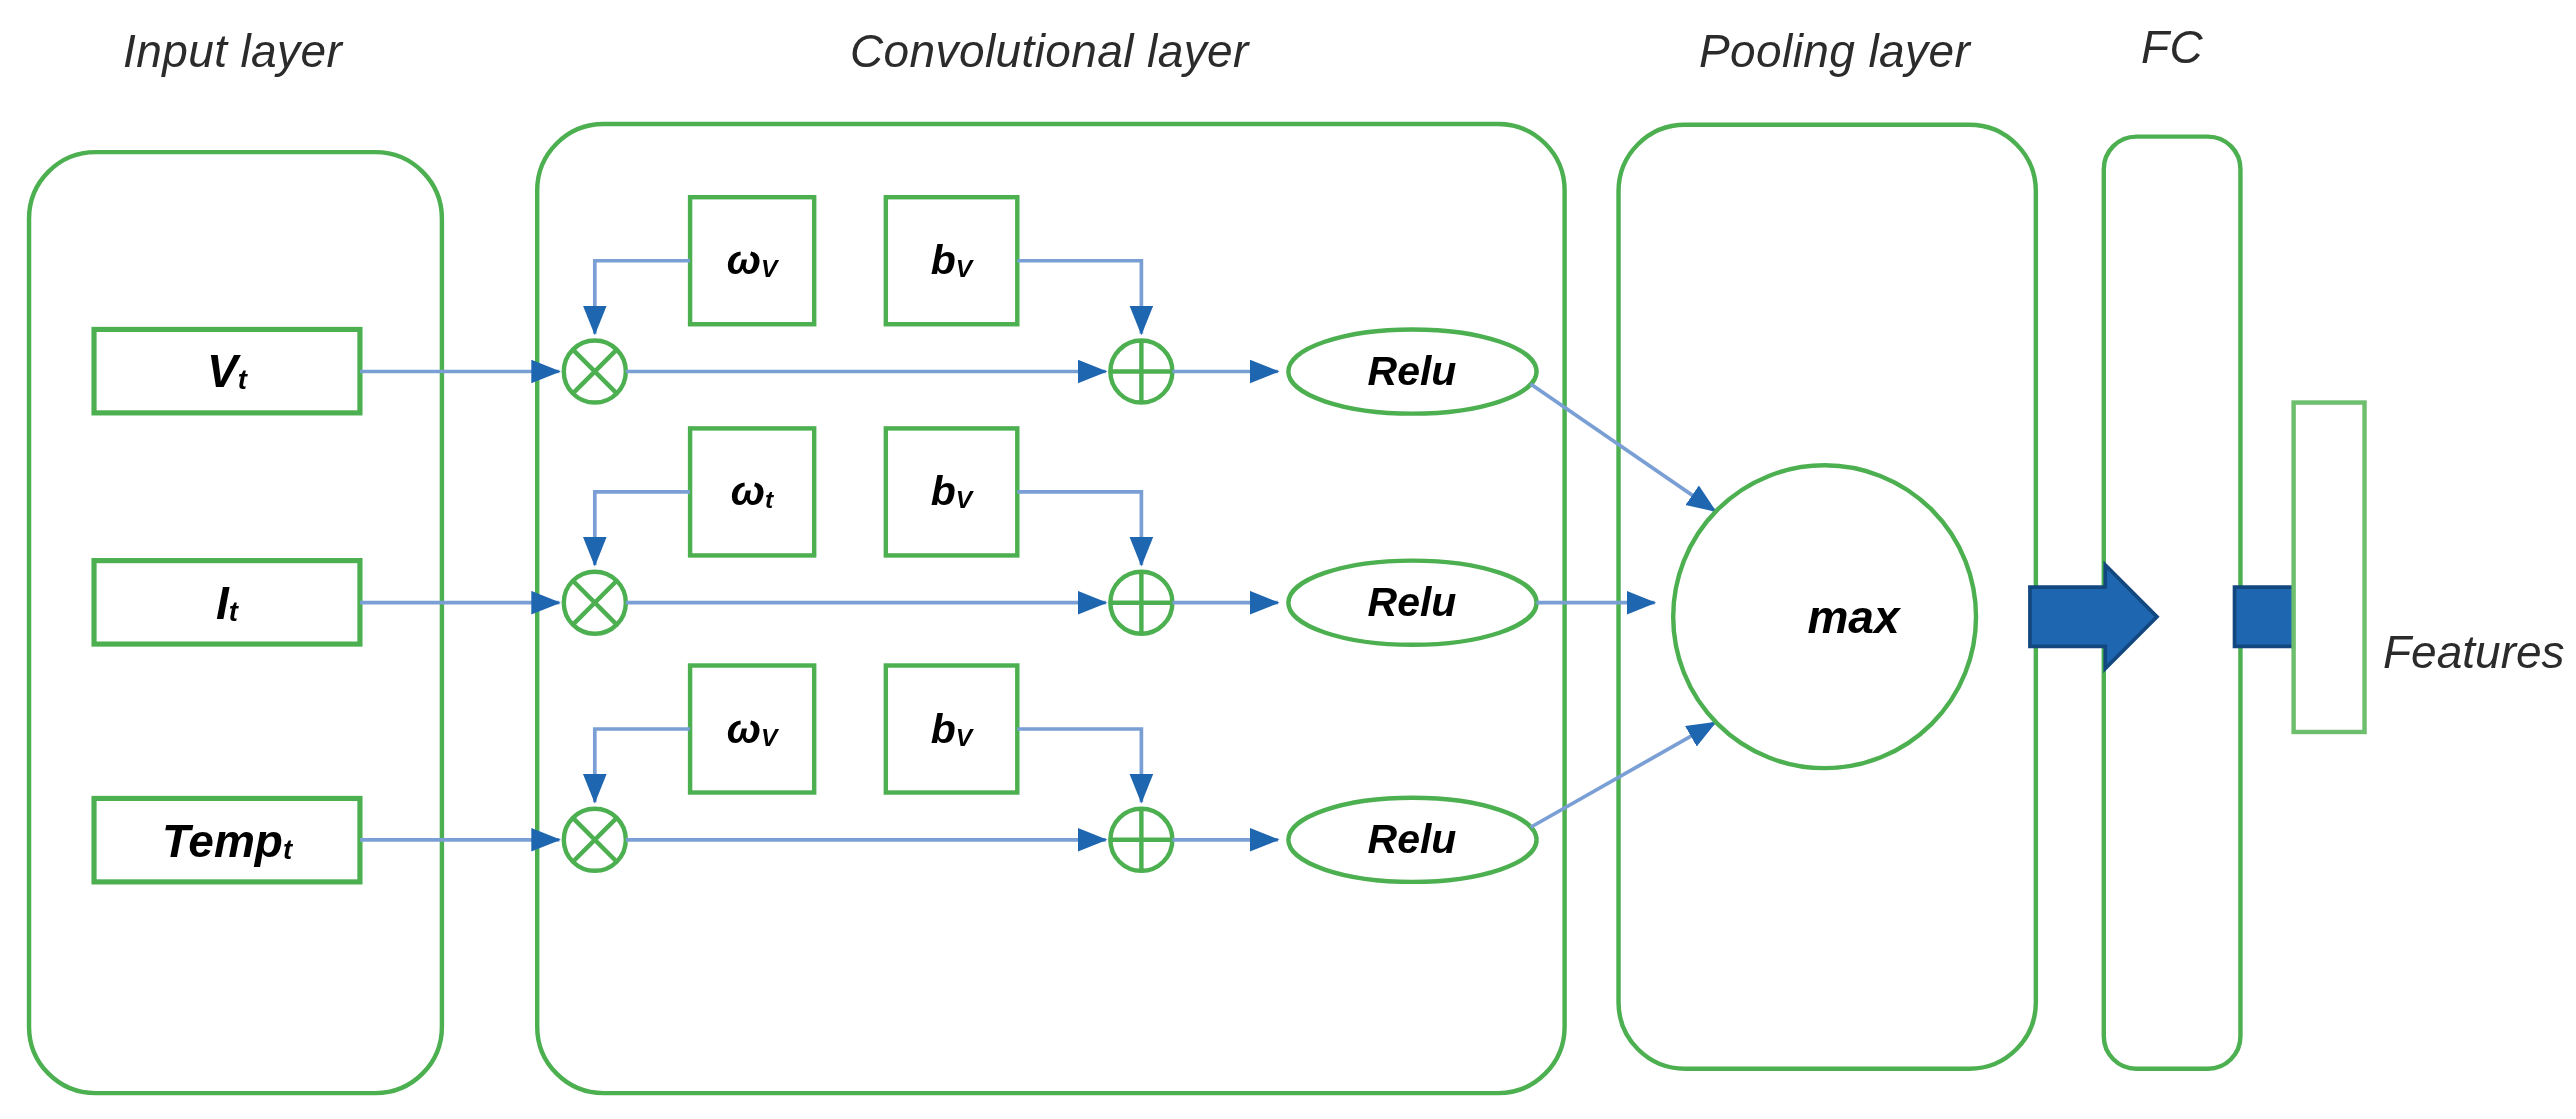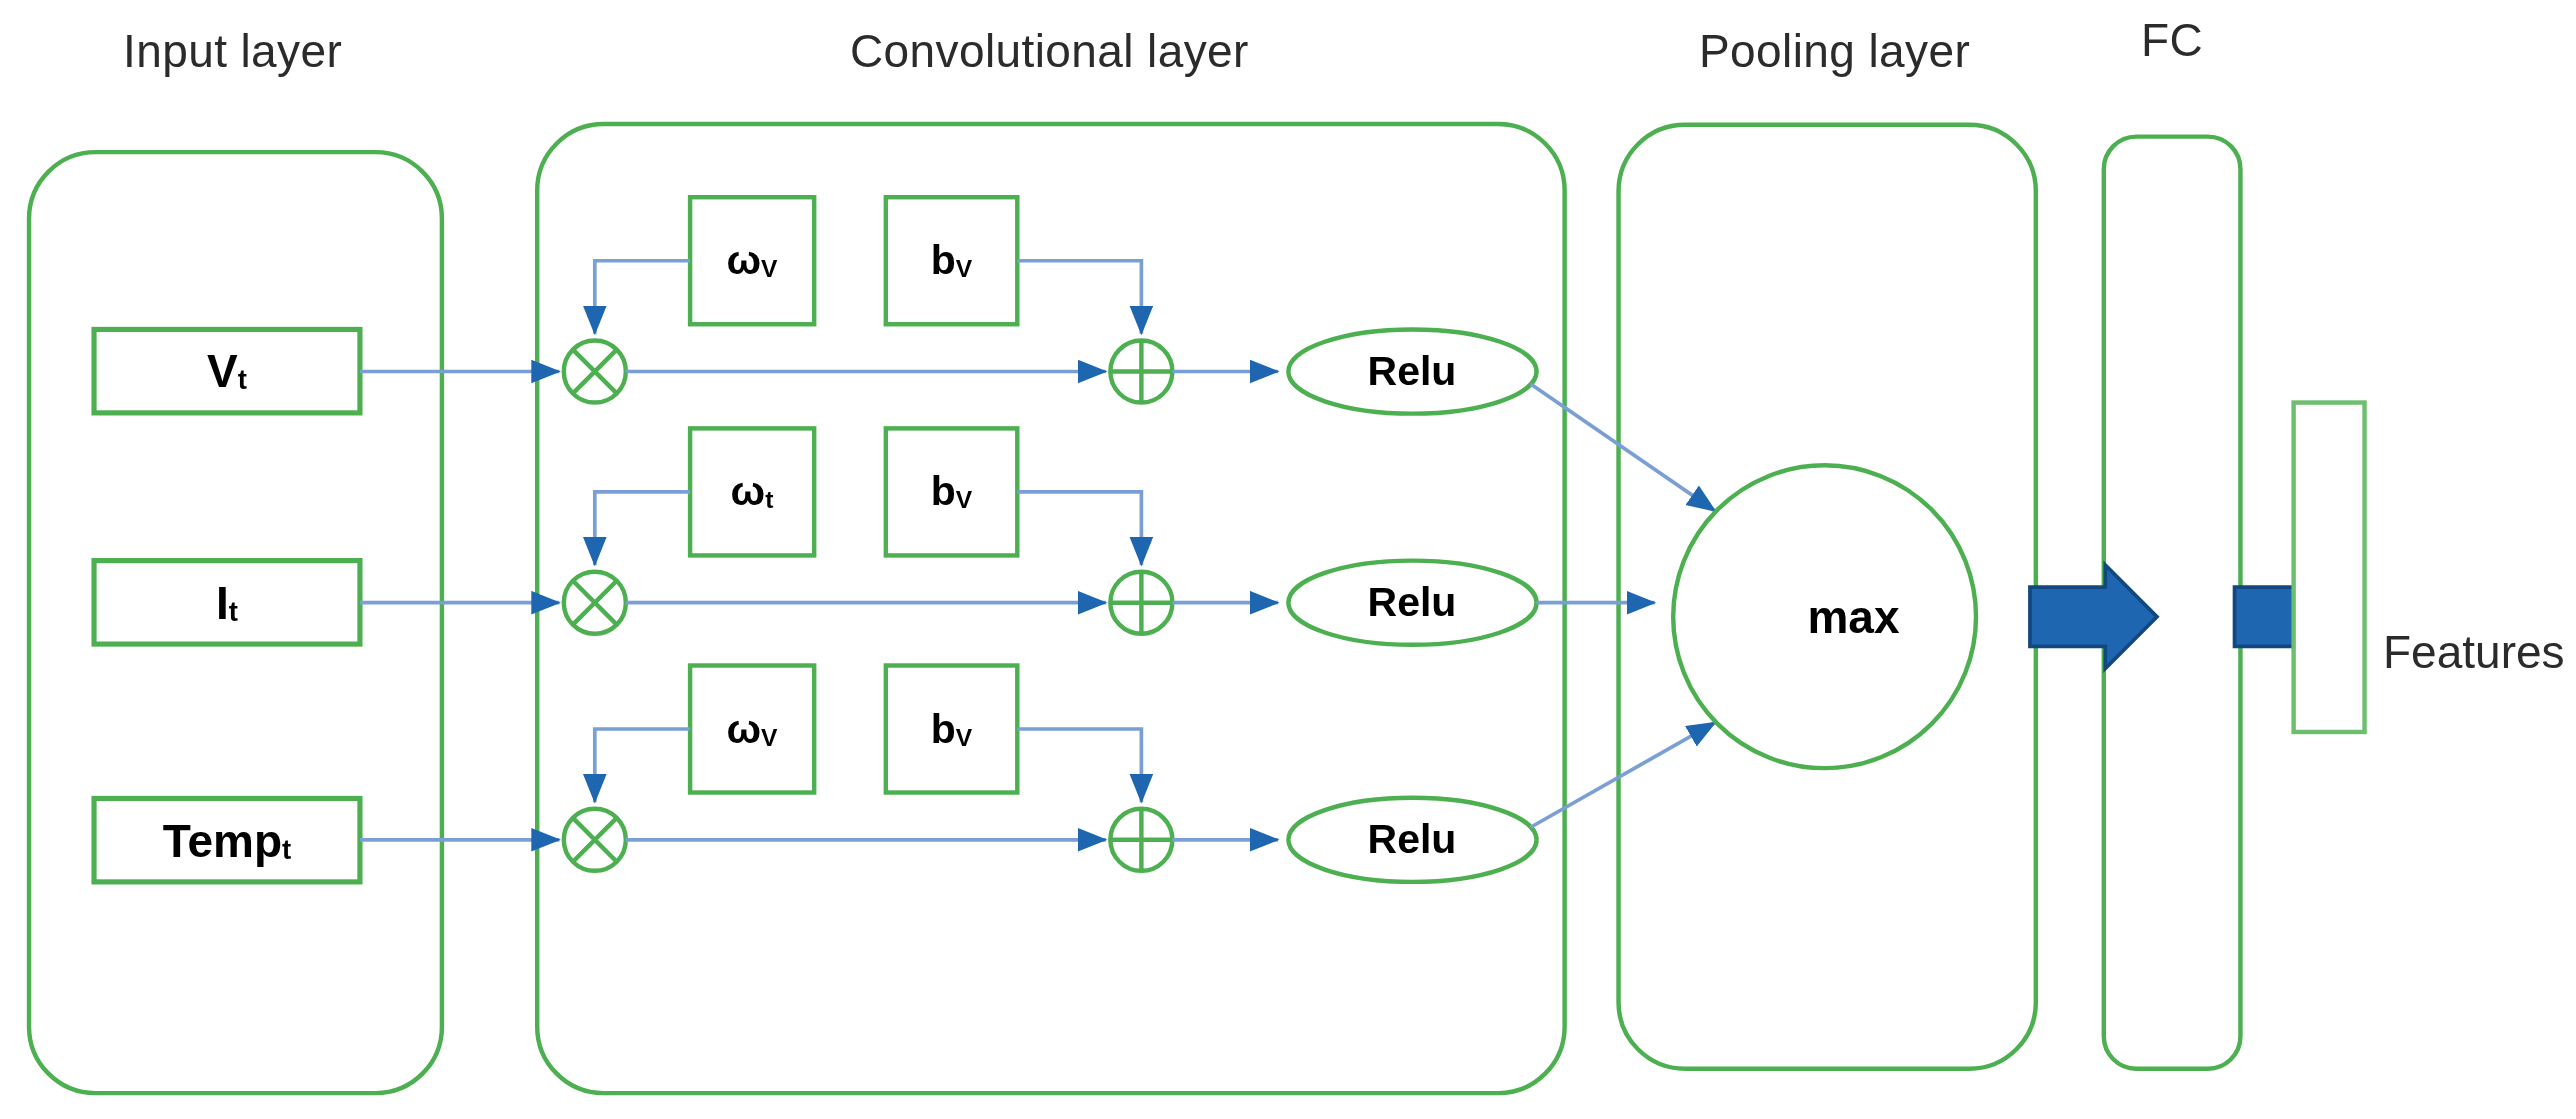--- a/index.html
+++ b/index.html
@@ -2,21 +2,21 @@
 <html style="font-size:11.8px"><head>
 <meta charset="utf-8">
 <style>
   html, body {
     margin: 0; padding: 0;
     background: #ffffff;
     width: 2576px; height: 1119px;
     overflow: hidden;
     font-family: "Liberation Sans", sans-serif;
   }
-  #stage { position: relative; width: 2239px; height: 1119px; background:#fff; }
+  #stage { position: relative; width: 2239px; height: 1119px; background:#fff;font-style:italic; }
   svg.layer { position:absolute; top:0; left:0; width:2576px; height:1119px; }
 
   .layer-title {
     position:absolute;
     font-family: "Liberation Sans", sans-serif;
     font-size: 46px;
     color: #2b2b2b;
     white-space: nowrap;
     letter-spacing: 0.4px;
   }
@@ -38,21 +38,21 @@
   }
 </style>
 </head>
 <body>
 
 <div id="stage">
 
   <div class="layer-title" style="left:123px; top:23.6px;">Input layer</div>
   <div class="layer-title" style="left:1699px; top:23.6px;">Pooling layer</div>
   <div class="layer-title" style="left:850px; top:23.6px;">Convolutional layer</div>
-  <div class="layer-title" style="left:2141px; top:13px;">FC</div>
+  <div class="layer-title" style="left:2141px; top:20px;">FC</div>
 
   <svg class="layer" viewBox="0 0 3487 1515">
     <defs>
       <marker id="wireArrow" markerWidth="9" markerHeight="9" refX="7.6" refY="3.2" orient="auto" markerUnits="strokeWidth">
         <path d="M0,0 L8,3.2 L0,6.4 z" fill="#1F66B0"></path>
       </marker>
     </defs>
 
     <g fill="none" stroke="#4CAF50" stroke-width="6">
       <rect x="39" y="206" width="559" height="1274" rx="90" ry="90"></rect>

